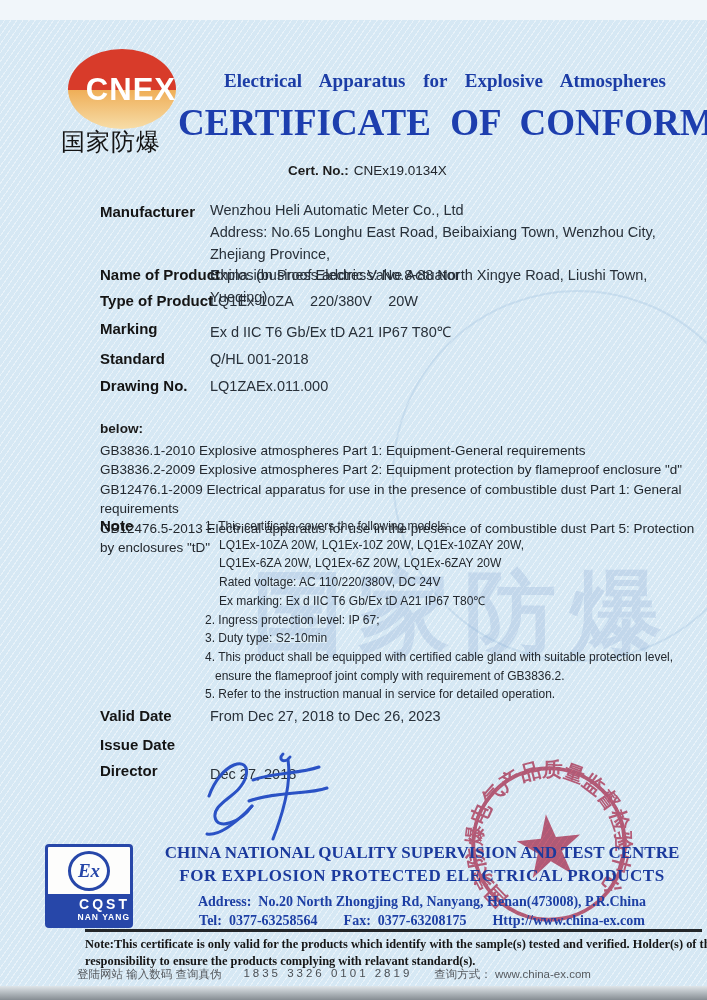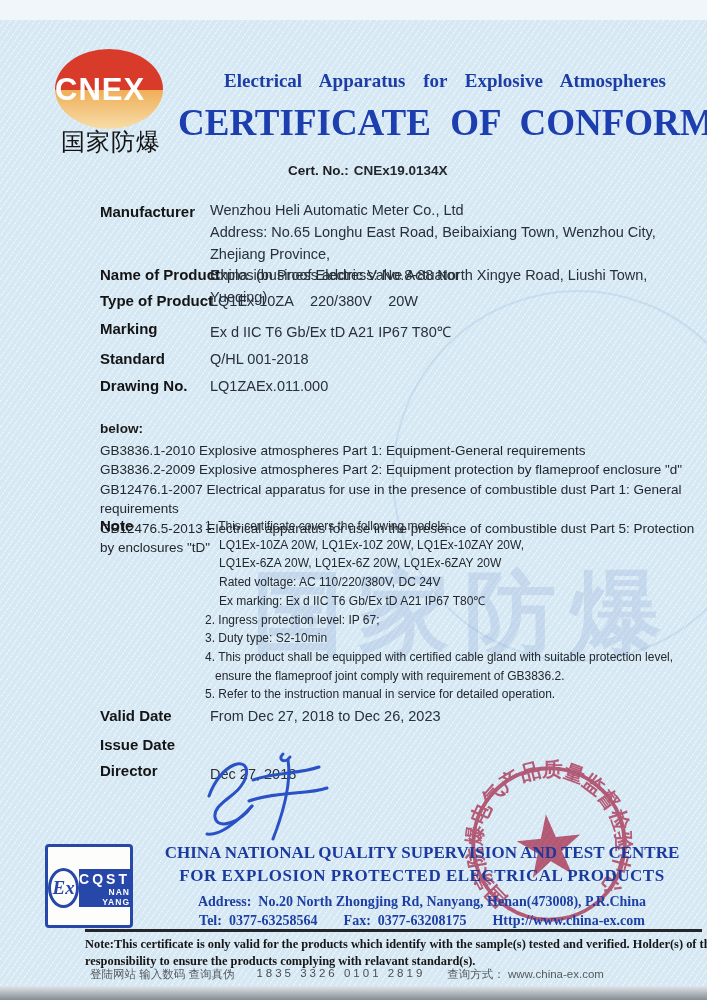--- a/index.html
+++ b/index.html
@@ -9,67 +9,67 @@
       repeating-linear-gradient(125deg, rgba(255,255,255,.45) 0px, rgba(255,255,255,.45) 1px, rgba(255,255,255,0) 1px, rgba(255,255,255,0) 5px),
       #d6e8f4;}
   .abs{position:absolute;}
   
   .top-strip{left:0;top:0;width:707px;height:20px;background:#f1f6fa;}
   .bottom-edge{left:0;top:986px;width:707px;height:14px;background:linear-gradient(#dfe5e9, #868d93);}
   
   .wm-circle{left:392px;top:290px;width:368px;height:368px;border:2px solid rgba(150,185,220,.28);border-radius:50%;}
   .wm-text{left:252px;top:552px;font-size:92px;font-weight:700;letter-spacing:14px;color:rgba(128,164,208,.24);white-space:nowrap;}
   
-  .cnex-ellipse{left:55px;top:49px;width:108px;height:80px;border-radius:50%;
+  .cnex-ellipse{left:68px;top:49px;width:108px;height:80px;border-radius:50%;
     background:linear-gradient(180deg,#d83b2a 0%,#d83b2a 51%,#efae57 51%,#f7dda8 100%);
-    display:flex;align-items:center;justify-content:flex-start;}
+    display:flex;align-items:center;justify-content:flex-end;}
   .cnex-ellipse span{color:#fff;font-weight:700;font-size:31px;letter-spacing:1px;transform:translateY(1px);}
   .cnex-caption{left:52px;top:126px;width:118px;text-align:center;font-size:24px;color:#141414;letter-spacing:1px;}
   
   .hdr-sub{left:185px;top:70px;width:520px;text-align:center;font-family:"Liberation Serif",serif;
     font-weight:700;font-size:19px;color:#1c3da6;word-spacing:13px;}
   .hdr-title{left:178px;top:101px;width:530px;text-align:center;font-family:"Liberation Serif",serif;
     font-weight:700;font-size:37px;color:#1d3eae;word-spacing:10px;white-space:nowrap;}
   .certno{left:288px;top:163px;font-size:13.5px;color:#1c1c1c;}
   .certno b{font-weight:700;}
-  .certno span{margin-left:5px;font-weight:700;color:#23272d;}
+  .certno span{margin-left:5px;font-weight:400;color:#23272d;}
   
   .lbl{font-weight:700;font-size:15px;color:#141414;left:100px;white-space:nowrap;}
   .val{left:210px;font-size:14.5px;color:#283039;white-space:nowrap;}
   .man-lines{left:210px;top:200px;width:488px;font-size:14.5px;color:#283039;line-height:21.8px;}
   .para{left:100px;width:600px;font-weight:700;font-size:13.6px;color:#1a1a1a;}
   .standards{left:100px;top:441px;width:604px;font-size:13.5px;color:#23282e;line-height:19.4px;}
   .note-lines{left:205px;top:517px;width:500px;font-size:12px;color:#23282e;line-height:18.7px;}
   .note-lines .ind-a{padding-left:14px;}
   .note-lines .ind-b{padding-left:10px;}
   
   .sig{left:195px;top:746px;width:150px;height:96px;}
   .seal{left:461px;top:756px;width:176px;height:176px;opacity:.82;mix-blend-mode:multiply;transform:rotate(-6deg);}
   
   .exlogo{left:45px;top:844px;width:88px;height:84px;background:#fdfdfc;border:3px solid #2747a9;border-radius:4px;
-    box-sizing:border-box;display:flex;flex-direction:row;align-items:center;}
+    box-sizing:border-box;display:flex;flex-direction:column;align-items:center;}
   .exlogo .circ{margin-top:4px;width:42px;height:40px;border:3px solid #2747a9;border-radius:50%;box-sizing:border-box;
     display:flex;align-items:center;justify-content:center;font-family:"Liberation Serif",serif;font-weight:700;
     font-style:italic;font-size:19px;color:#2747a9;}
   .exlogo .band{margin-top:3px;width:100%;flex:1;background:#2747a9;color:#fff;text-align:right;}
   .exlogo .band .cqst{font-size:14px;font-weight:700;letter-spacing:3px;margin-top:2px;}
   .exlogo .band .ny{font-size:8.5px;font-weight:700;letter-spacing:1px;}
   
   .org1{left:148px;top:843px;width:548px;text-align:center;font-family:"Liberation Serif",serif;font-weight:700;
     font-size:17px;color:#1b3a9d;white-space:nowrap;}
   .org2{left:148px;top:866px;width:548px;text-align:center;font-family:"Liberation Serif",serif;font-weight:700;
     font-size:17px;color:#1b3a9d;letter-spacing:.5px;white-space:nowrap;}
   .org-addr{left:148px;top:894px;width:548px;text-align:center;font-family:"Liberation Serif",serif;font-weight:700;
     font-size:14px;color:#1d3fa4;white-space:nowrap;}
   .org-tel{left:148px;top:913px;width:548px;display:flex;justify-content:center;gap:26px;
     font-family:"Liberation Serif",serif;font-weight:700;font-size:14px;color:#1d3fa4;white-space:nowrap;}
   .sep{left:85px;top:929px;width:617px;height:3px;background:#24272a;}
   
   .fnote{left:85px;width:608px;font-family:"Liberation Serif",serif;font-weight:700;font-size:12.4px;color:#161616;white-space:nowrap;}
-  .cnrow{left:90px;top:967px;display:flex;gap:22px;font-size:11.5px;color:#55595e;white-space:nowrap;}
+  .cnrow{left:77px;top:967px;display:flex;gap:22px;font-size:11.5px;color:#55595e;white-space:nowrap;}
   .cnrow .code{letter-spacing:3px;color:#4a4e53;text-align:center;}
 </style>
 </head>
 <body>
 
 <div id="page">
 
   <div class="abs top-strip"></div>
 
   <div class="abs wm-circle"></div>
@@ -105,21 +105,21 @@
   <div class="abs lbl" style="top:350px">Standard</div>
   <div class="abs val" style="top:351px">Q/HL 001-2018</div>
 
   <div class="abs lbl" style="top:377px">Drawing No.</div>
   <div class="abs val" style="top:378px">LQ1ZAEx.011.000</div>
 
   <div class="abs para" style="top:421px">below:</div>
   <div class="abs standards">
     <div>GB3836.1-2010 Explosive atmospheres Part 1: Equipment-General requirements</div>
     <div>GB3836.2-2009 Explosive atmospheres Part 2: Equipment protection by flameproof enclosure "d"</div>
-    <div>GB12476.1-2007 Electrical apparatus for use in the presence of combustible dust Part 1: General requirements</div>
+    <div>GB12476.1-2009 Electrical apparatus for use in the presence of combustible dust Part 1: General requirements</div>
     <div>GB12476.5-2013 Electrical apparatus for use in the presence of combustible dust Part 5: Protection by enclosures "tD"</div>
   </div>
 
   <div class="abs lbl" style="top:517px">Note</div>
   <div class="abs note-lines">
     <div>1. This certificate covers the following models:</div>
     <div class="ind-a">LQ1Ex-10ZA 20W, LQ1Ex-10Z 20W, LQ1Ex-10ZAY 20W,</div>
     <div class="ind-a">LQ1Ex-6ZA 20W, LQ1Ex-6Z 20W, LQ1Ex-6ZAY 20W</div>
     <div class="ind-a">Rated voltage: AC 110/220/380V, DC 24V</div>
     <div class="ind-a">Ex marking: Ex d IIC T6 Gb/Ex tD A21 IP67 T80℃</div>

